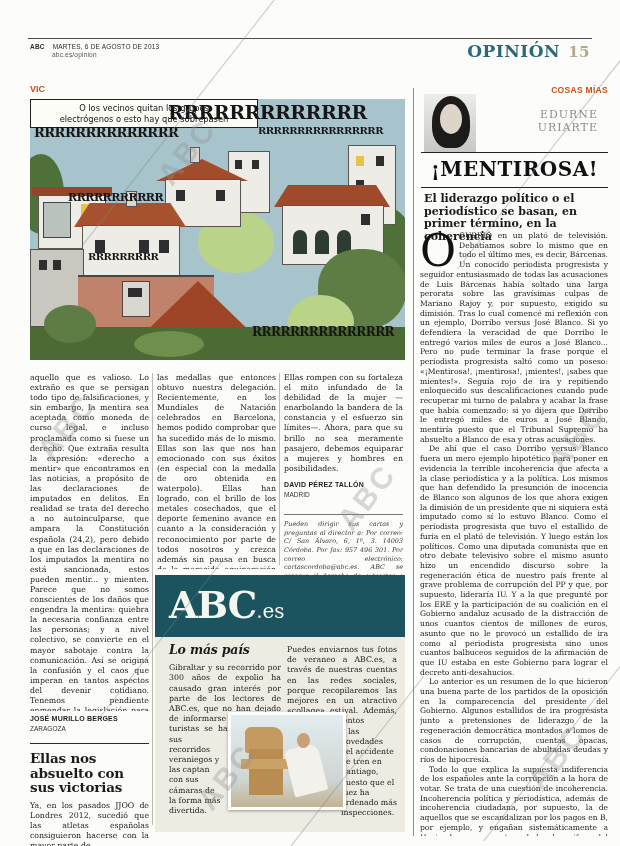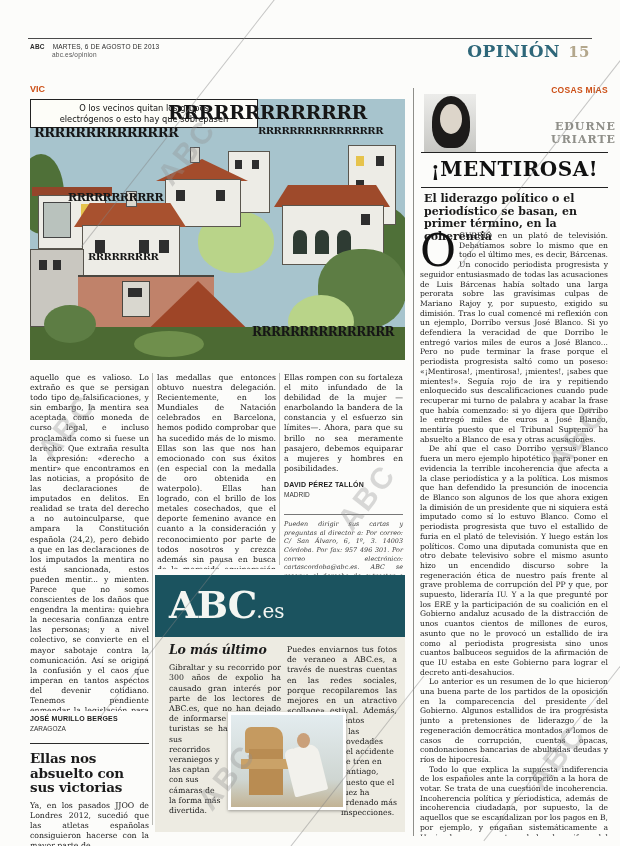--- a/index.html
+++ b/index.html
@@ -63,22 +63,22 @@
                 background:#f2f1ec;transform:rotate(-14deg);}
   #tourist-strap{position:absolute;left:66px;top:33px;width:5px;height:46px;background:#3a3a3a;transform:rotate(-16deg);}
 
   
   #main-vrule{left:413px;top:88px;width:0;height:748px;border-left:1px solid #8f8f8a;}
   #kicker{left:422px;top:85px;width:186px;text-align:right;font-family:"Liberation Sans",sans-serif;
           font-weight:bold;font-size:8.5px;color:#cc4f16;letter-spacing:.3px;}
   #portrait{left:424px;top:94px;width:52px;height:58px;background:linear-gradient(#ececea,#c7c7c3);overflow:hidden;}
   #portrait .hair{position:absolute;left:8px;top:2px;width:38px;height:52px;border-radius:50% 50% 40% 40%;background:#1d1b1a;}
   #portrait .face{position:absolute;left:16px;top:10px;width:22px;height:30px;border-radius:50%;background:#ddd5ca;}
-  #author-name{left:430px;top:108px;width:186px;text-align:right;font-weight:bold;font-size:11px;
-               line-height:13px;color:#8f8f89;letter-spacing:1px;margin-top:12px;}
+  #author-name{left:412px;top:108px;width:186px;text-align:right;font-weight:normal;font-size:11px;
+               line-height:13px;color:#8f8f89;letter-spacing:1px;}
   .oprule{left:421px;width:187px;height:0;border-top:1.4px solid #222;}
   #oprule1{top:152px;}
   #oprule2{top:187px;}
   #op-title{left:421px;top:157px;width:187px;text-align:center;font-size:20px;font-weight:bold;letter-spacing:.5px;color:#111;}
   #standfirst{left:424px;top:193px;width:182px;text-align:left;font-weight:bold;font-size:11px;line-height:12.5px;color:#1a1a1a;}
   #op-body{left:420px;top:231px;width:188px;height:605px;font-size:7.6px;line-height:9.7px;}
   .op-p{text-align:justify;}
   .op-p.ind{text-indent:9px;}
   #dropcap{float:left;font-size:44px;line-height:37px;padding:1px 3px 0 0;font-weight:normal;color:#111;}
 
@@ -196,21 +196,21 @@
     <div class="sig">DAVID PÉREZ TALLÓN</div>
     <div class="sigcity">MADRID</div>
     <div id="directions" class="just">Pueden dirigir sus cartas y preguntas al director a: Por correo: C/ San Álvaro, 6, 1º, 3. 14003 Córdoba. Por fax: 957 496 301. Por correo electrónico: cartascordoba@abc.es. ABC se reserva el derecho de extractar o reducir los textos de las cartas cuyas dimensiones sobrepasen el espacio destinado a ellas.</div>
   </div>
 
   <div id="webbox" class="abs">
     <div id="webbox-head">
       <div id="webbox-logo"><span>ABC</span><span class="es">.es</span></div>
     </div>
     <div id="webcol-left" class="webcol">
-      <div class="webhead">Lo más último</div>
+      <div class="webhead">Lo más país</div>
       <div class="just">Gibraltar y su recorrido por 300 años de expolio ha causado gran interés por parte de los lectores de ABC.es, que no han dejado de informarse de cómo los turistas se hacen fotos en sus</div>
       <div class="flexrow">
         <div style="width:52px;">recorridos veraniegos y las captan con sus cámaras de la forma más divertida.</div>
         <div style="flex:1;"></div>
       </div>
     </div>
     <div id="webcol-right" class="webcol">
       <div class="just">Puedes enviarnos tus fotos de veraneo a ABC.es, a través de nuestras cuentas en las redes sociales, porque recopilaremos las mejores en un atractivo «collage» estival. Además, seguiremos atentos</div>
       <div class="flexrow">
         <div style="flex:1;"></div>

